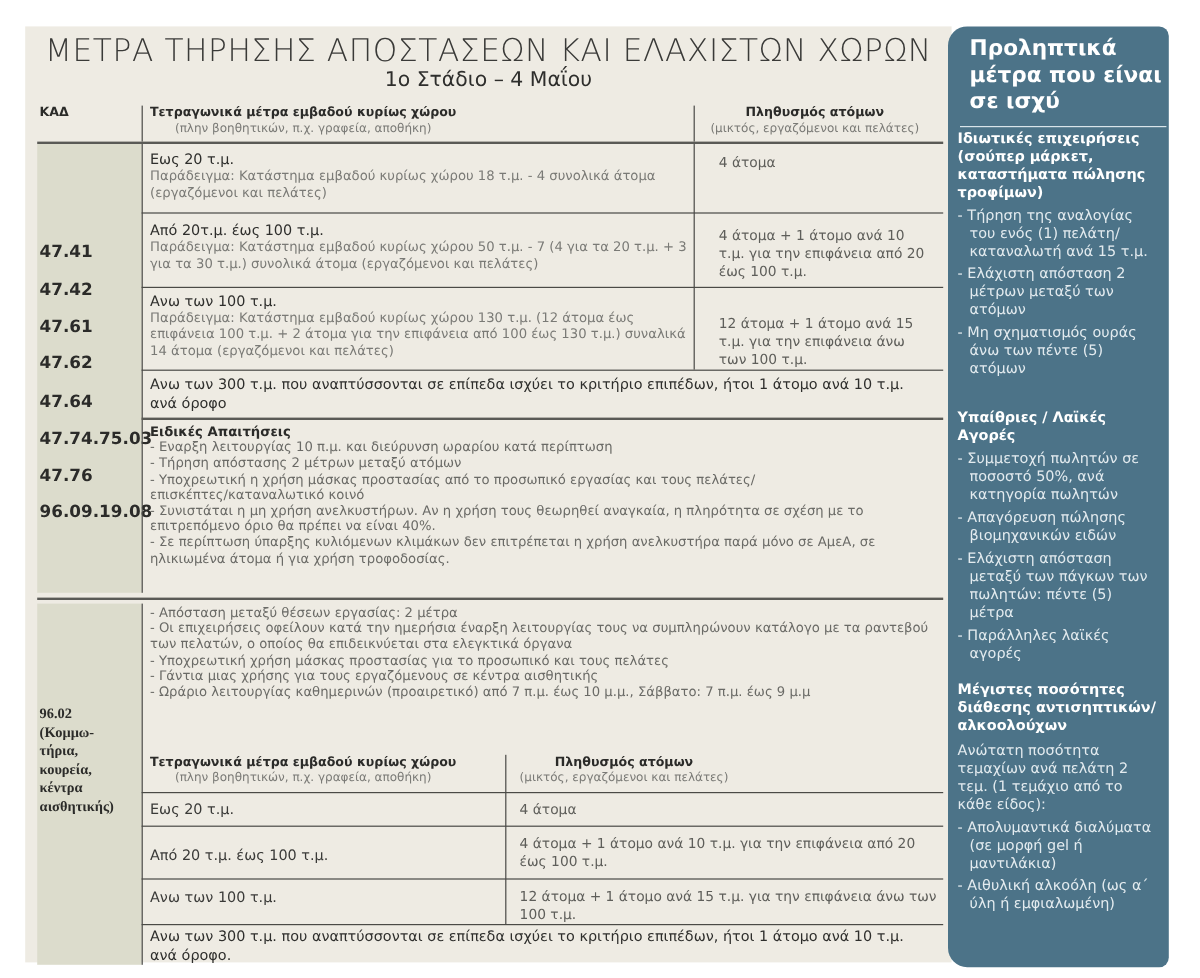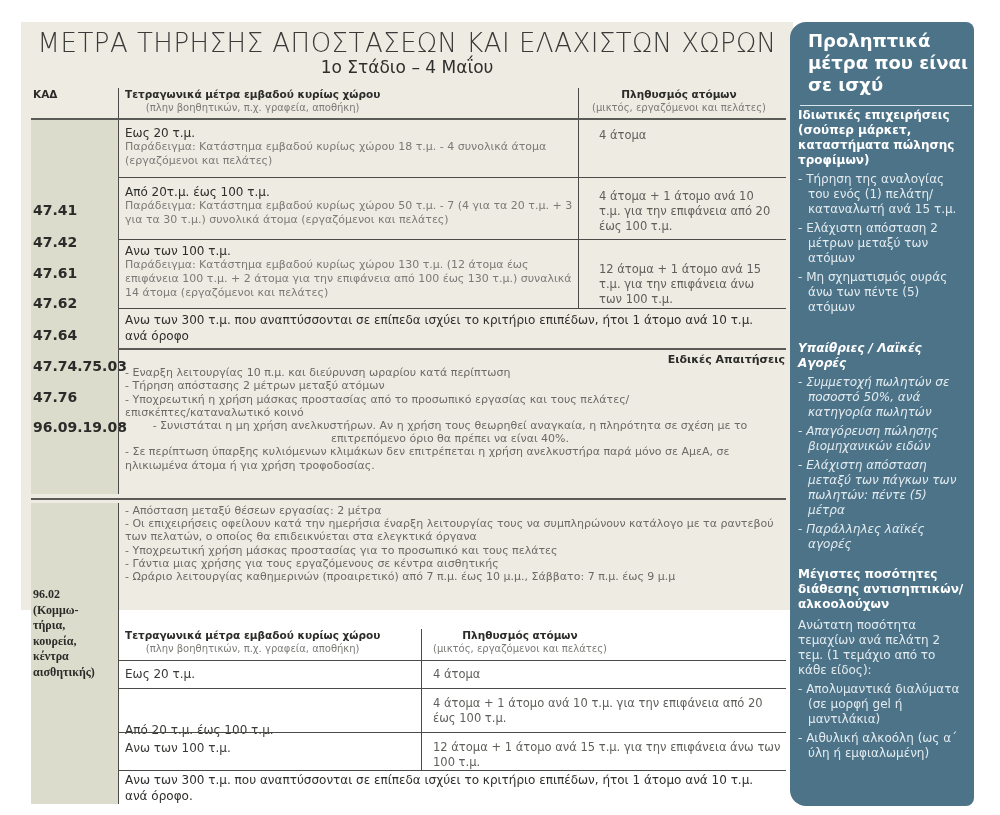--- a/index.html
+++ b/index.html
@@ -1,21 +1,21 @@
 <!DOCTYPE html>
 <html><head>
 <meta charset="utf-8">
 <style>
   html, body { margin: 0; padding: 0; }
   body {
     width: 1000px; height: 815px; background: #ffffff; position: relative; overflow: hidden;
     font-family: "DejaVu Sans", sans-serif; color: #3a3a38;
   }
   .main {
-    position: absolute; left: 21px; top: 22px; width: 772px; height: 588px;
+    position: absolute; left: 21px; top: 22px; width: 772px; height: 780px;
     background: #eeebe3;
   }
   .title {
     position: absolute; left: 0; top: 6px; width: 772px; text-align: center;
     font-size: 26px; letter-spacing: 0.5px; color: #3a3a38; font-weight: 300;
     font-family: "DejaVu Sans", sans-serif;
   }
   .subtitle {
     position: absolute; left: 0; top: 35px; width: 772px; text-align: center;
     font-size: 17px; color: #2e2e2c;
@@ -32,21 +32,21 @@
     position: absolute; left: 10px; width: 87px; background: #dcdccc;
   }
   .kad {
     position: absolute; left: 12px; font-weight: bold; font-size: 14px; color: #2b2b29;
   }
   .cell { position: absolute; font-size: 11px; line-height: 14px; color: #3a3a38; }
   .cell .lead { font-size: 12px; color: #2e2e2c; }
   .cell .ex { color: #7a7a76; }
   .pop { position: absolute; font-size: 11.5px; line-height: 15px; color: #5e5e5a; }
   .list { position: absolute; font-size: 11px; line-height: 13.2px; color: #6a6a66; }
-  .list .h { color: #2b2b29; font-weight: bold; font-size: 11px; text-align: right; }
+  .list .h { color: #2b2b29; font-weight: bold; font-size: 11px; }
   .list div { white-space: nowrap; }
   .side {
     position: absolute; left: 790px; top: 22px; width: 184px; height: 784px;
     background: #4c7388; border-radius: 16px 8px 8px 16px; color: #ffffff;
   }
   .side-title {
     position: absolute; left: 18px; top: 8px; font-size: 18px; font-weight: bold; line-height: 22px;
     color: #ffffff;
   }
   .side-rule { position: absolute; left: 10px; top: 83px; width: 172px; height: 1px; background: #d9e4ea; }
@@ -108,21 +108,21 @@
   <div class="hline" style="left:97px; top:286px; width:668px;"></div>
 
   <div class="cell" style="left:104px; top:290px; width:640px; font-size:12px; line-height:16px; color:#2e2e2c;">Ανω των 300 τ.μ. που αναπτύσσονται σε επίπεδα ισχύει το κριτήριο επιπέδων, ήτοι 1 άτομο ανά 10 τ.μ. ανά όροφο</div>
   <div class="hline thick" style="left:97px; top:326px; width:668px;"></div>
 
   <div class="list" style="left:104px; top:331px; width:660px;">
     <div class="h">Ειδικές Απαιτήσεις</div>
     <div>- Εναρξη λειτουργίας 10 π.μ. και διεύρυνση ωραρίου κατά περίπτωση</div>
     <div>- Τήρηση απόστασης 2 μέτρων μεταξύ ατόμων</div>
     <div style="white-space:normal; width:560px;">- Υποχρεωτική η χρήση μάσκας προστασίας από το προσωπικό εργασίας και τους πελάτες/επισκέπτες/καταναλωτικό κοινό</div>
-    <div style="white-space:normal; width:650px;text-align:center;">- Συνιστάται η μη χρήση ανελκυστήρων. Αν η χρήση τους θεωρηθεί αναγκαία, η πληρότητα σε σχέση με το επιτρεπόμενο όριο θα πρέπει να είναι 40%.</div>
+    <div style="white-space:normal; width:650px;">- Συνιστάται η μη χρήση ανελκυστήρων. Αν η χρήση τους θεωρηθεί αναγκαία, η πληρότητα σε σχέση με το επιτρεπόμενο όριο θα πρέπει να είναι 40%.</div>
     <div style="white-space:normal; width:650px;">- Σε περίπτωση ύπαρξης κυλιόμενων κλιμάκων δεν επιτρέπεται η χρήση ανελκυστήρα παρά μόνο σε ΑμεΑ, σε ηλικιωμένα άτομα ή για χρήση τροφοδοσίας.</div>
   </div>
 
   <div class="hline thick" style="left:10px; top:476px; width:755px;"></div>
 
   <div class="kadcol" style="top:481px; height:301px;"></div>
   <div class="kad" style="top:565px; line-height:15.5px; font-size:12px;font-family:Liberation Serif, serif;">
     <div>96.02</div>
     <div>(Κομμω-</div>
     <div>τήρια,</div>
@@ -146,21 +146,21 @@
   <div class="hdr" style="left:412px; top:607px;">
     <b>Πληθυσμός ατόμων</b><br><span class="sub">(μικτός, εργαζόμενοι και πελάτες)</span>
   </div>
   <div class="vline" style="left:400px; top:607px; height:141px;"></div>
   <div class="hline" style="left:97px; top:638px; width:668px;"></div>
 
   <div class="cell" style="left:104px; top:645px; font-size:12px;">Εως 20 τ.μ.</div>
   <div class="pop" style="left:412px; top:645px;">4 άτομα</div>
   <div class="hline" style="left:97px; top:666px; width:668px;"></div>
 
-  <div class="cell" style="left:104px; top:701px; font-size:12px;">Από 20 τ.μ. έως 100 τ.μ.</div>
+  <div class="cell" style="left:104px; top:684px; font-size:12px;">Από 20 τ.μ. έως 100 τ.μ.</div>
   <div class="pop" style="left:412px; top:674px; width:352px;">4 άτομα + 1 άτομο ανά 10 τ.μ. για την επιφάνεια από 20 έως 100 τ.μ.</div>
   <div class="hline" style="left:97px; top:710px; width:668px;"></div>
 
   <div class="cell" style="left:104px; top:719px; font-size:12px;">Ανω των 100 τ.μ.</div>
   <div class="pop" style="left:412px; top:718px; width:356px;">12 άτομα + 1 άτομο ανά 15 τ.μ. για την επιφάνεια άνω των 100 τ.μ.</div>
   <div class="hline" style="left:97px; top:748px; width:668px;"></div>
 
   <div class="cell" style="left:104px; top:750px; width:640px; font-size:12px; line-height:16px; color:#2e2e2c;">Ανω των 300 τ.μ. που αναπτύσσονται σε επίπεδα ισχύει το κριτήριο επιπέδων, ήτοι 1 άτομο ανά 10 τ.μ. ανά όροφο.</div>
 </div>
 
@@ -168,21 +168,21 @@
   <div class="side-title" style="width:160px;">Προληπτικά μέτρα που είναι σε ισχύ</div>
   <div class="side-rule"></div>
 
   <div class="side-sec" style="top:86px;">
     <div class="side-h">Ιδιωτικές επιχειρήσεις (σούπερ μάρκετ, καταστήματα πώλησης τροφίμων)</div>
     <div class="side-item">- Τήρηση της αναλογίας του ενός (1) πελάτη/καταναλωτή ανά 15 τ.μ.</div>
     <div class="side-item">- Ελάχιστη απόσταση 2 μέτρων μεταξύ των ατόμων</div>
     <div class="side-item">- Μη σχηματισμός ουράς άνω των πέντε (5) ατόμων</div>
   </div>
 
-  <div class="side-sec" style="top:319px;font-style:italic;">
+  <div class="side-sec" style="top:319px;">
     <div class="side-h">Υπαίθριες / Λαϊκές Αγορές</div>
     <div class="side-item">- Συμμετοχή πωλητών σε ποσοστό 50%, ανά κατηγορία πωλητών</div>
     <div class="side-item">- Απαγόρευση πώλησης βιομηχανικών ειδών</div>
     <div class="side-item">- Ελάχιστη απόσταση μεταξύ των πάγκων των πωλητών: πέντε (5) μέτρα</div>
     <div class="side-item">- Παράλληλες λαϊκές αγορές</div>
   </div>
 
   <div class="side-sec" style="top:545px;">
     <div class="side-h">Μέγιστες ποσότητες διάθεσης αντισηπτικών/ αλκοολούχων</div>
     <div class="side-p">Ανώτατη ποσότητα τεμαχίων ανά πελάτη 2 τεμ. (1 τεμάχιο από το κάθε είδος):</div>

